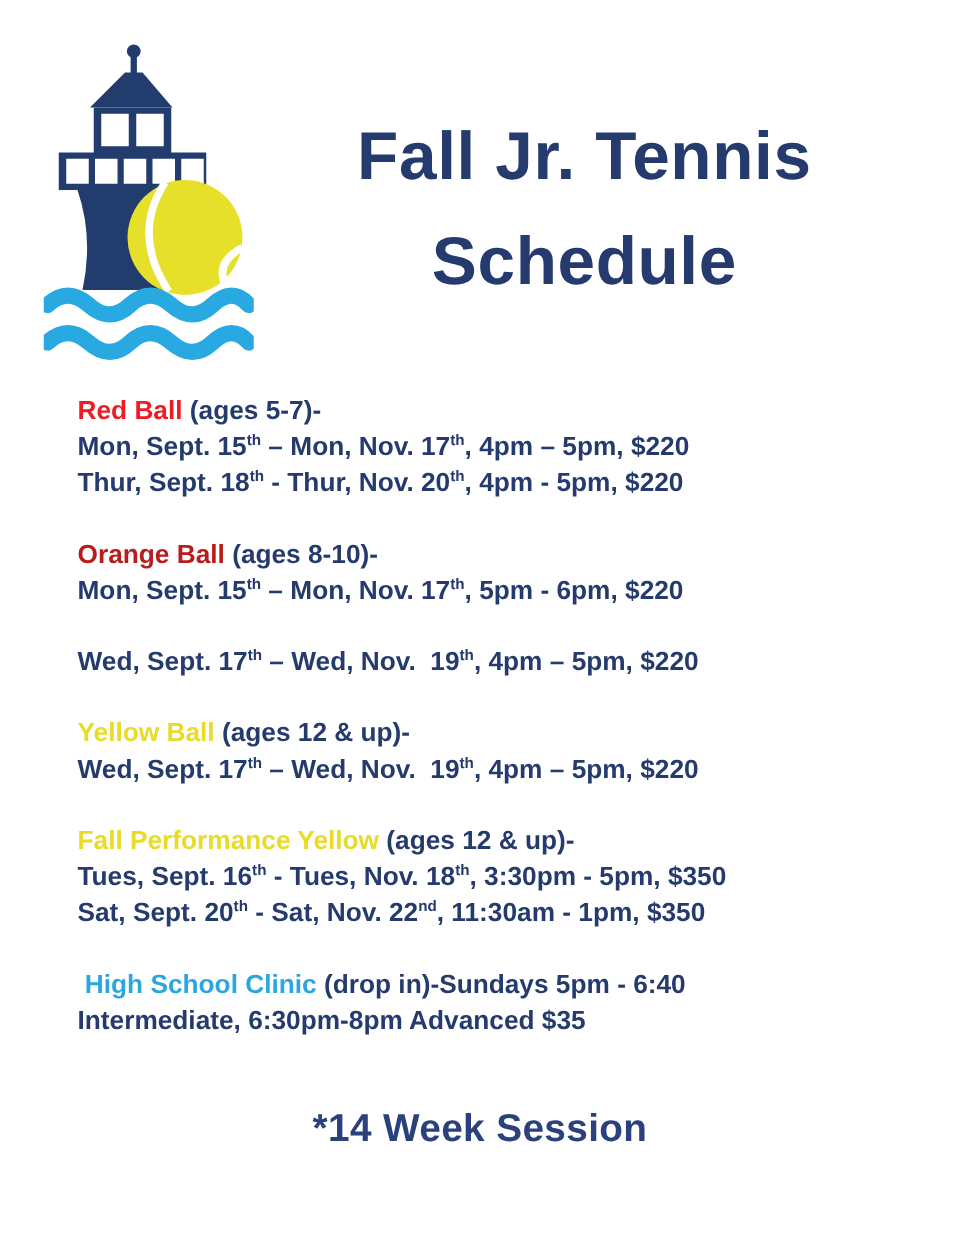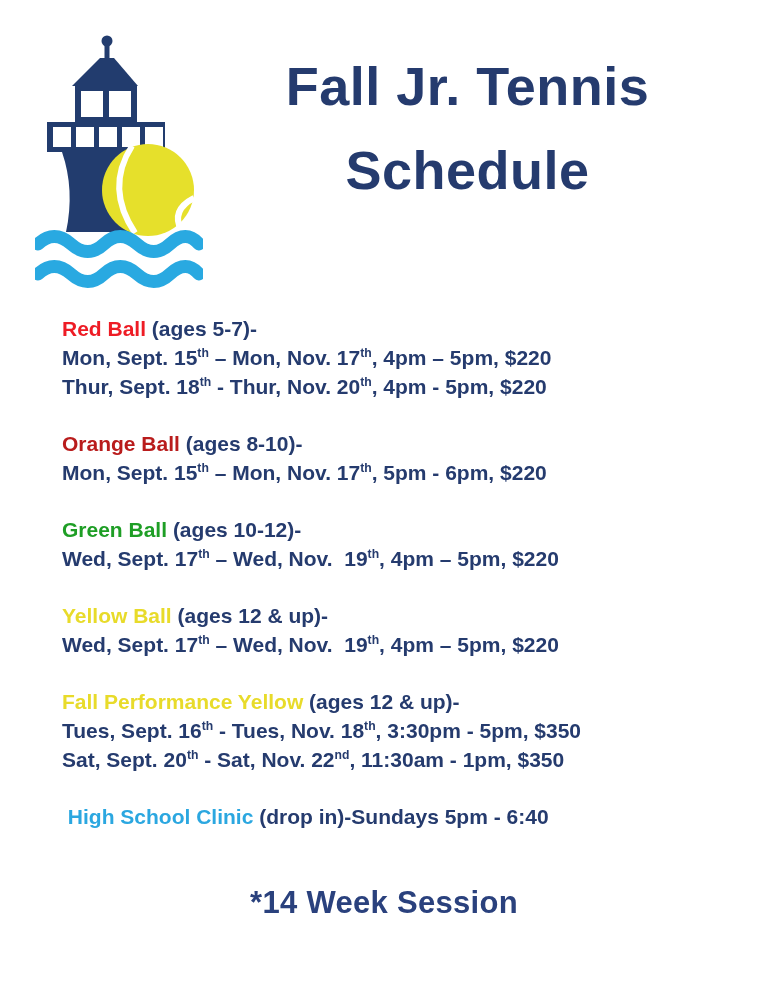--- a/index.html
+++ b/index.html
@@ -3,21 +3,21 @@
 <meta charset="utf-8">
 <style>
   html,body{margin:0;padding:0;}
   body{
     width:768px;height:994px;background:#ffffff;
     font-family:"Liberation Sans","DejaVu Sans",sans-serif;
     -webkit-font-smoothing:antialiased;
   }
   .page{position:relative;width:768px;height:994px;overflow:hidden;background:#fff;}
 
-  .header{display:flex;align-items:flex-start;padding:30px 36px 0 35px;}
+  .header{display:flex;align-items:center;padding:30px 36px 0 35px;}
   .logo{width:168px;height:260px;flex:0 0 auto;}
   .title{
     flex:1;text-align:center;color:#253B6E;
     font-size:54px;font-weight:800;line-height:84px;
     margin:14px 10px 0 10px;letter-spacing:0.5px;
   }
 
   .schedule{padding:24px 0 0 62px;color:#253B6E;font-weight:700;font-size:21px;}
   .schedule section{margin:0 0 28px 0;}
   .schedule h2{
@@ -76,34 +76,34 @@
       <section>
         <h2><span style="color: rgb(238, 28, 37);">Red Ball</span><span> (ages 5-7)-</span></h2>
         <div class="session-line">Mon, Sept. 15<sup>th</sup> – Mon, Nov. 17<sup>th</sup>, 4pm – 5pm, $220</div>
         <div class="session-line">Thur, Sept. 18<sup>th</sup> - Thur, Nov. 20<sup>th</sup>, 4pm - 5pm, $220</div>
       </section>
       <section>
         <h2><span style="color: #b91c1c;">Orange Ball</span><span> (ages 8-10)-</span></h2>
         <div class="session-line">Mon, Sept. 15<sup>th</sup> – Mon, Nov. 17<sup>th</sup>, 5pm - 6pm, $220</div>
       </section>
       <section>
-        <h2><span style="color: rgb(30, 158, 37);">Green Ball</span><span> (ages 10-12)-</span></h2>
         <div class="session-line">Wed, Sept. 17<sup>th</sup> – Wed, Nov.  19<sup>th</sup>, 4pm – 5pm, $220</div>
       </section>
       <section>
         <h2><span style="color: rgb(232, 219, 42);">Yellow Ball</span><span> (ages 12 &amp; up)-</span></h2>
         <div class="session-line">Wed, Sept. 17<sup>th</sup> – Wed, Nov.  19<sup>th</sup>, 4pm – 5pm, $220</div>
       </section>
       <section>
         <h2><span style="color: rgb(232, 219, 42);">Fall Performance Yellow</span><span> (ages 12 &amp; up)-</span></h2>
         <div class="session-line">Tues, Sept. 16<sup>th</sup> - Tues, Nov. 18<sup>th</sup>, 3:30pm - 5pm, $350</div>
         <div class="session-line">Sat, Sept. 20<sup>th</sup> - Sat, Nov. 22<sup>nd</sup>, 11:30am - 1pm, $350</div>
       </section>
       <section>
         <h2><span style="color: rgb(43, 167, 224);"> High School Clinic</span><span> (drop in)-Sundays 5pm - 6:40</span></h2>
+        <div class="session-line">Intermediate, 6:30pm-8pm Advanced $35</div>
       </section>
     </main>
 
   <footer>
     <div class="footnote">*14 Week Session</div>
   </footer>
 
 </div>
 
 </body></html>

